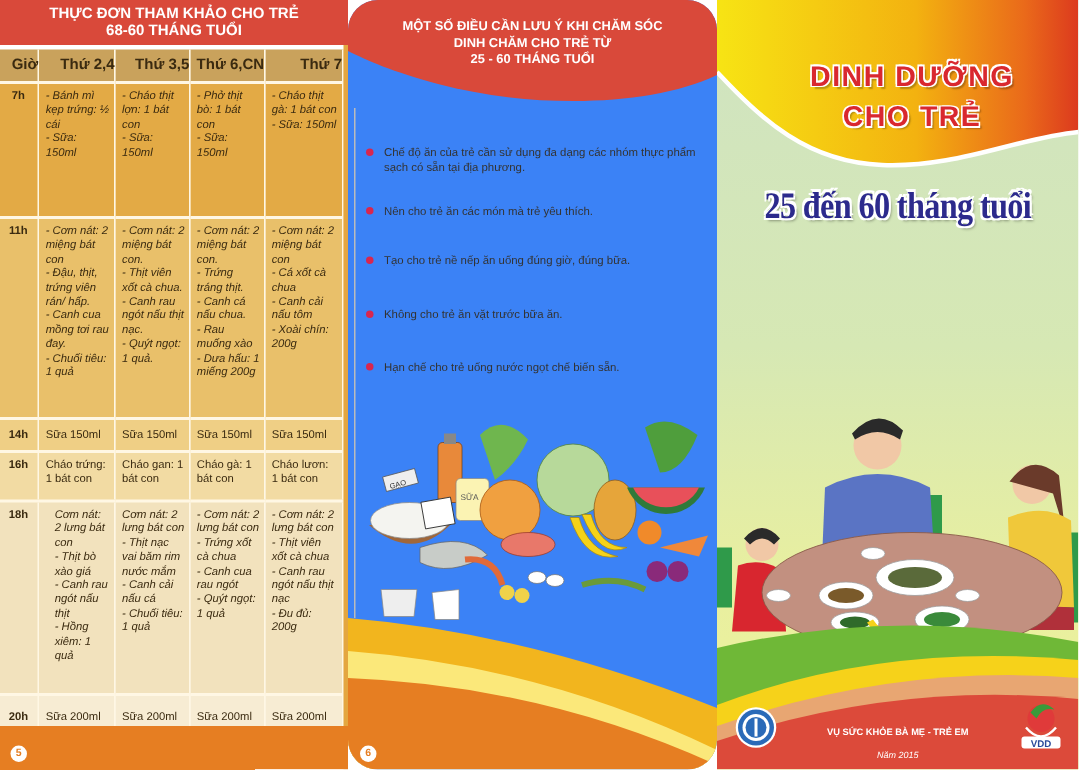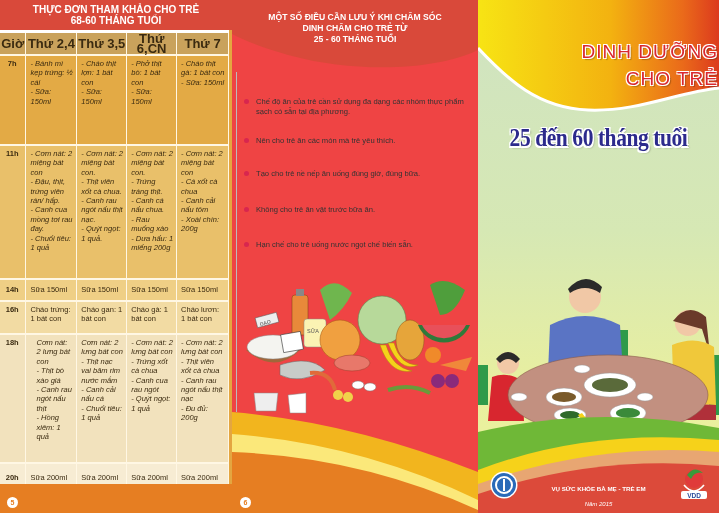--- a/index.html
+++ b/index.html
@@ -7,55 +7,55 @@
   body { font-family: "Liberation Sans", sans-serif; position: relative; }
 
   
   .panel1 { position: absolute; left: 0; top: 0; width: 232px; height: 513px; background: #fff; overflow: hidden; }
   .p1-header { position: absolute; left: 0; top: 0; width: 232px; height: 30px; background: #d9493a;
     color: #fff; font-weight: bold; font-size: 10px; text-align: center; line-height: 11px; padding-top: 4px; }
   .p1-header div { white-space: nowrap; }
   .p1-rightstrip { position: absolute; left: 229px; top: 30px; width: 3px; height: 483px; background: #e4a640; }
   .menu-table { position: absolute; left: 0; top: 33px; width: 229px; border-collapse: collapse; font-size: 7.5px; line-height: 9.4px; color: #3a2a10; }
   .menu-table th, .menu-table td { border-right: 1.5px solid #fff7e4; vertical-align: top; text-align: left; }
-  .menu-table th { background: #c9a25c; font-weight: bold; height: 22px; text-align: center; vertical-align: middle; font-size: 13px; color: #3a2a10; border-bottom: 2px solid #fff7e4; }
+  .menu-table th { background: #c9a25c; font-weight: bold; height: 22px; text-align: right; vertical-align: middle; font-size: 10px; color: #3a2a10; border-bottom: 2px solid #fff7e4; }
   .menu-table td { padding: 3px 3px 3px 4px; }
   .menu-table td.hour { font-weight: bold; text-align: center; width: 26px; padding-left: 2px; }
   .menu-table tr.r0 td { background: #e3aa45; height: 90px; border-bottom: 2px solid #fff7e4; margin-top: 20px; }
   .menu-table tr.r1 td { background: #e9c06a; height: 134px; border-bottom: 2px solid #fff7e4; margin-left: 36px; }
   .menu-table tr.r2 td { background: #efcf85; height: 22px; border-bottom: 2px solid #fff7e4; vertical-align: middle; }
   .menu-table tr.r3 td { background: #f2dba3; height: 33px; border-bottom: 2px solid #fff7e4; }
   .menu-table tr.r4 td { background: #f2e2bd; height: 129px; border-bottom: 2px solid #fff7e4; }
   .menu-table tr.r5 td { background: #f7ecd3; height: 28px; vertical-align: middle; }
   .menu-table td.c1 { width: 51px; }
   .menu-table td.c2 { width: 50px; }
   .menu-table td.c3 { width: 50px; }
   .menu-table td.c4 { width: 52px; }
   .menu-table tr.r4 td.c1 { padding-left: 10px; }
   .cell-line { display: block; white-space: pre-line; font-style: italic; }
   .p1-footer { position: absolute; left: 0; top: 484px; width: 232px; height: 29px; background: #e67e22; }
   .page-num { position: absolute; width: 11px; height: 11px; border-radius: 50%; background: #fff; color: #e67e22;
     font-size: 7px; text-align: center; line-height: 11px; font-weight: bold; }
 
   
-  .panel2 { position: absolute; left: 232px; top: 0; width: 246px; height: 513px; background: #ef4444; overflow: hidden; }
+  .panel2 { position: absolute; left: 232px; top: 0; width: 246px; height: 513px; background: #3b82f6; overflow: hidden; border-radius: 20px; }
   .p2-header { position: absolute; left: 0; top: 0; width: 246px; height: 72px; }
   .p2-title { position: absolute; left: 0; top: 12px; width: 246px; text-align: center; color: #fff; font-weight: bold; font-size: 8.6px; line-height: 11px; }
   .p2-leftline { position: absolute; left: 4px; top: 72px; width: 1px; height: 340px; background: #bbb; }
   .notes { position: absolute; left: 12px; top: 97px; width: 230px; font-size: 7.6px; color: #333; }
   .note { position: absolute; left: 0; width: 230px; padding-left: 12px; line-height: 9.6px; }
   .note .bullet { position: absolute; left: 0; top: 2px; width: 5px; height: 5px; border-radius: 50%; background: #d8264f; }
   .food-illus { position: absolute; left: 8px; top: 275px; width: 235px; height: 140px; }
   .p2-waves { position: absolute; left: 0; top: 412px; width: 246px; height: 101px; }
 
   
   .panel3 { position: absolute; left: 478px; top: 0; width: 241px; height: 513px; overflow: hidden;
     background: linear-gradient(180deg, #cfe3c2 0%, #d6e8b4 45%, #e8efa0 75%, #eef29a 100%); }
   .p3-top { position: absolute; left: 0; top: 0; width: 241px; height: 120px; }
-  .cover-title { position: absolute; left: 20px; top: 38px; width: 220px; text-align: right; font-weight: normal; font-size: 19px;
+  .cover-title { position: absolute; left: 20px; top: 38px; width: 220px; text-align: center; font-weight: bold; font-size: 19px;
     line-height: 27px; color: #d9282f; letter-spacing: 1px;
     text-shadow: 1px 1px 0 #fff, -1px -1px 0 #fff, 1px -1px 0 #fff, -1px 1px 0 #fff, 2px 2px 1px rgba(0,0,0,.25); }
   .cover-subtitle { position: absolute; left: 0; top: 124px; width: 241px; text-align: center; font-family: "Liberation Serif", serif;
     font-weight: bold; font-size: 25px; color: #2c2a8c; letter-spacing: -0.5px; transform: scaleX(0.86);
     text-shadow: 1.5px 1.5px 0 #fff, -1.5px -1.5px 0 #fff, 1.5px -1.5px 0 #fff, -1.5px 1.5px 0 #fff, 2px 2px 2px rgba(0,0,0,.35); }
   .family-illus { position: absolute; left: 0; top: 225px; width: 241px; height: 200px; }
   .p3-bottom { position: absolute; left: 0; top: 410px; width: 241px; height: 103px; }
   .org-name { position: absolute; left: 0; top: 485px; width: 241px; text-align: center; color: #fff; font-size: 6.2px; font-weight: bold; }
   .year { position: absolute; left: 0; top: 501px; width: 241px; text-align: center; color: #fff; font-size: 6px; font-style: italic; }
   .logo-left { position: absolute; left: 12px; top: 471px; width: 28px; height: 28px; }

